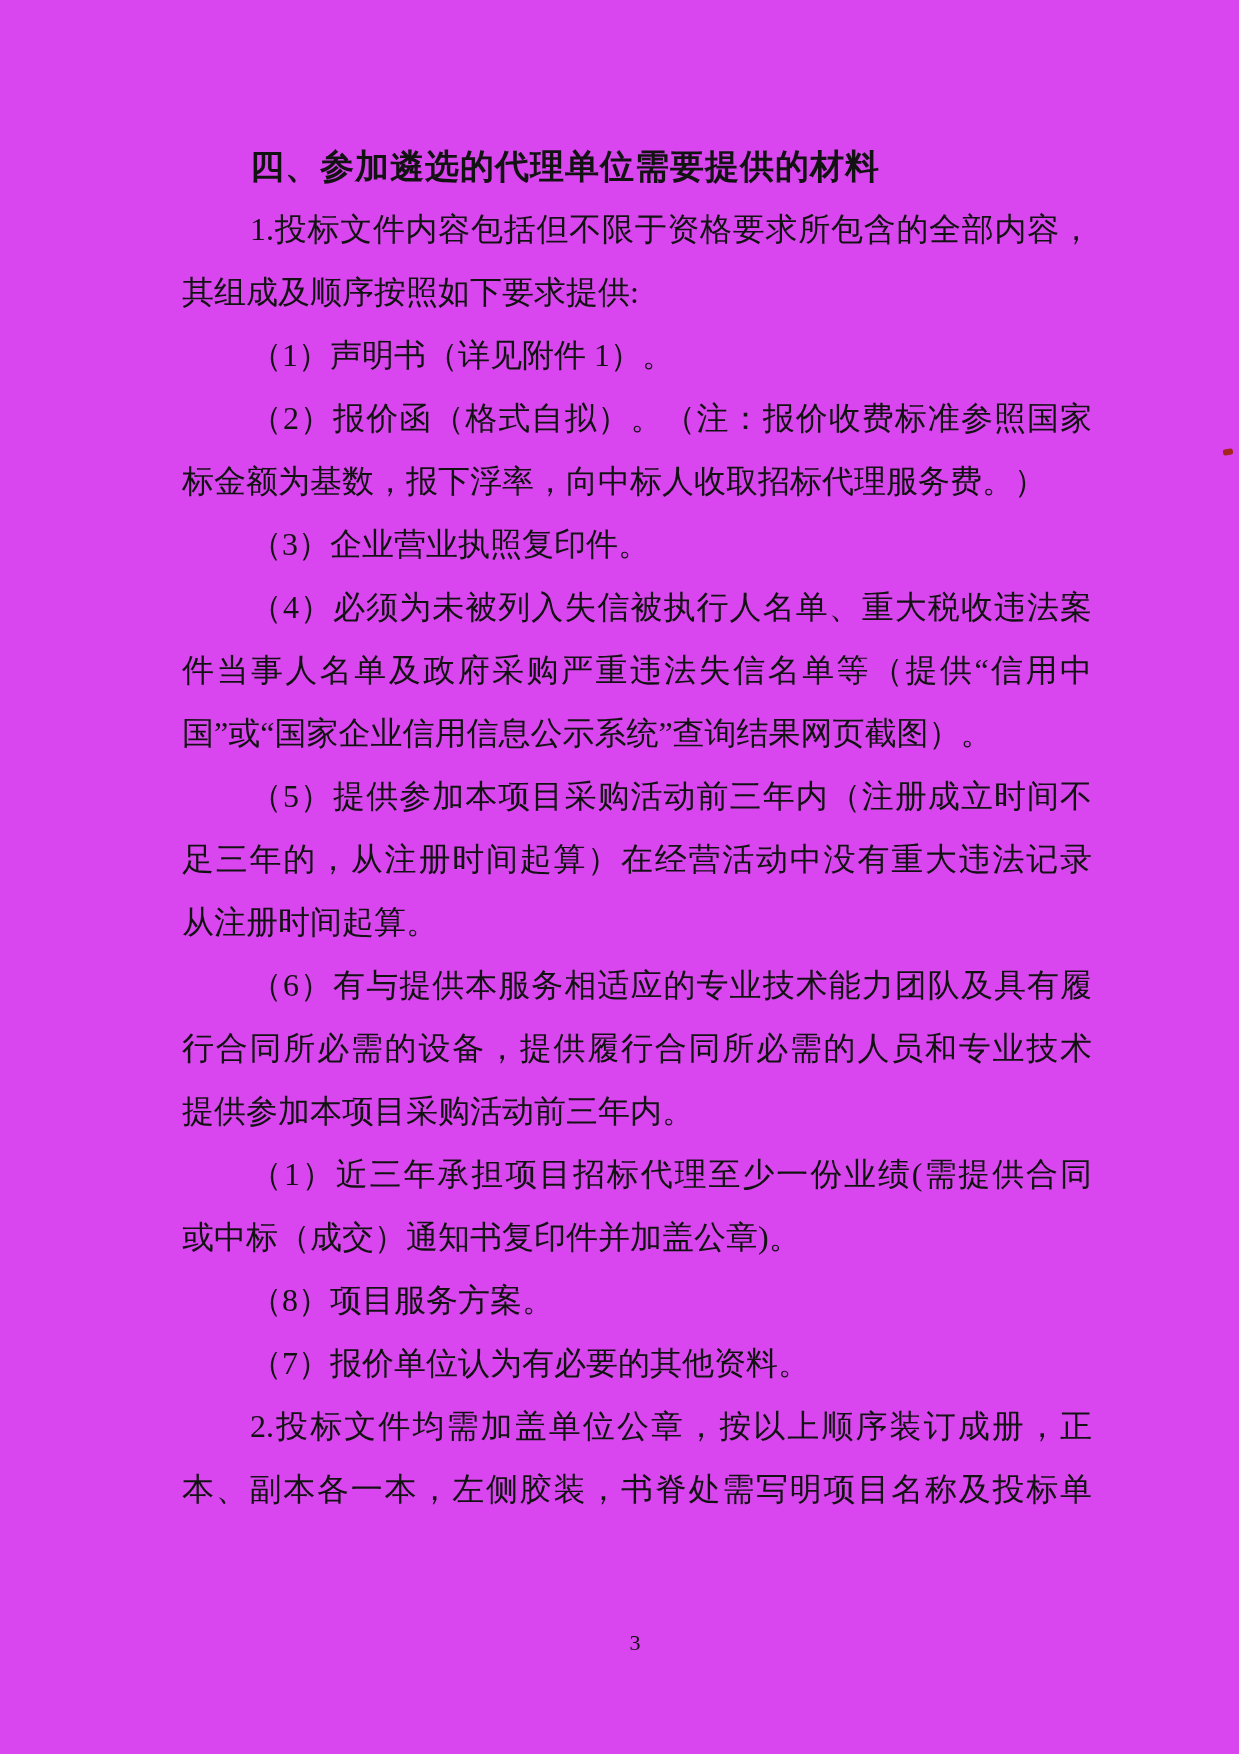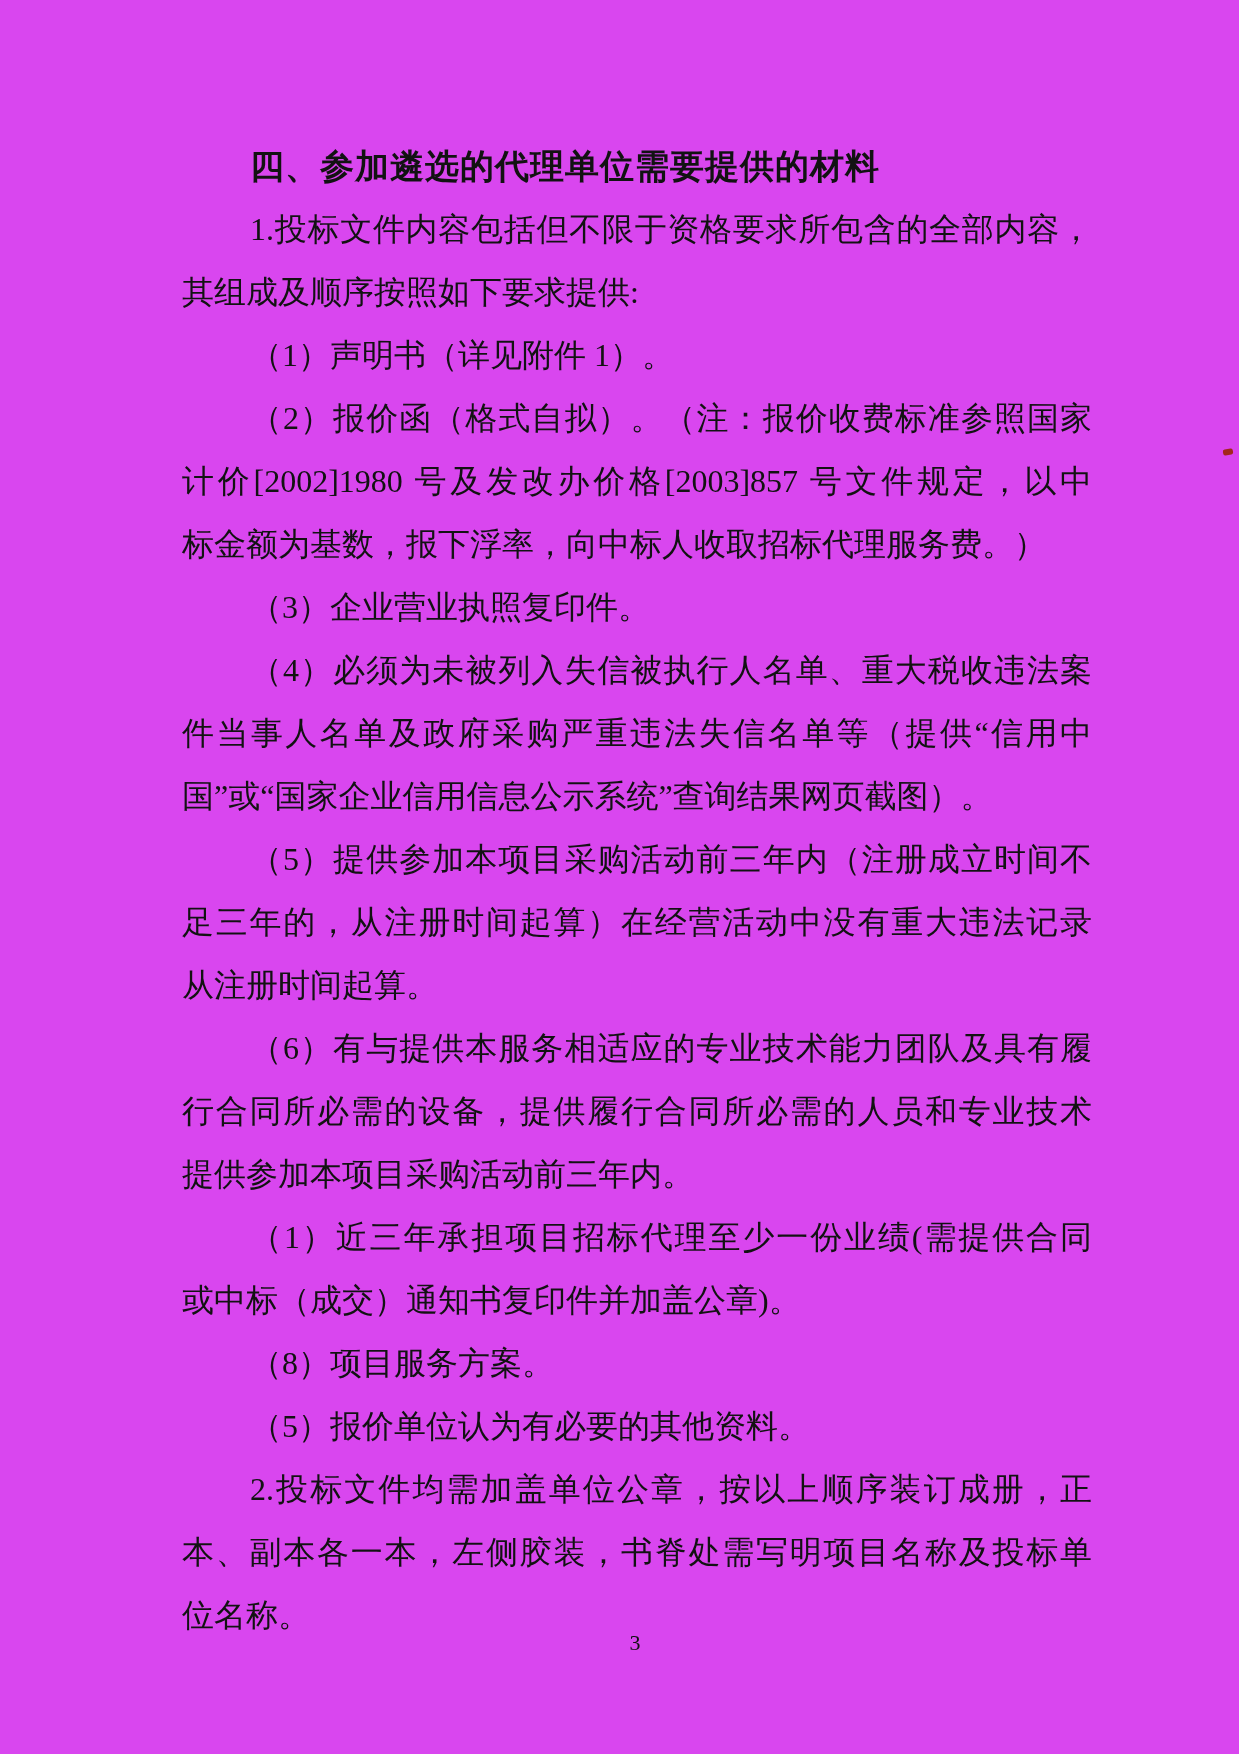--- a/index.html
+++ b/index.html
@@ -77,21 +77,20 @@
       <div class="line indent bold">四、参加遴选的代理单位需要提供的材料</div>
 
       <div class="line indent justify">1.投标文件内容包括但不限于资格要求所包含的全部内容，</div>
 
       <div class="line">其组成及顺序按照如下要求提供:</div>
 
       <div class="line indent">（1）声明书（详见附件 1）。</div>
 
       <div class="line indent justify">（2）报价函（格式自拟）。（注：报价收费标准参照国家</div>
 
-      <div class="line justify">计价[2002]1980 号及发改办价格[2003]857 号文件规定，以中</div>
 
       <div class="line">标金额为基数，报下浮率，向中标人收取招标代理服务费。）</div>
 
       <div class="line indent">（3）企业营业执照复印件。</div>
 
       <div class="line indent justify">（4）必须为未被列入失信被执行人名单、重大税收违法案</div>
 
       <div class="line justify">件当事人名单及政府采购严重违法失信名单等（提供“信用中</div>
 
       <div class="line">国”或“国家企业信用信息公示系统”查询结果网页截图）。</div>
@@ -107,27 +106,26 @@
       <div class="line justify">行合同所必需的设备，提供履行合同所必需的人员和专业技术</div>
 
       <div class="line">提供参加本项目采购活动前三年内。</div>
 
       <div class="line indent justify">（1）近三年承担项目招标代理至少一份业绩(需提供合同</div>
 
       <div class="line">或中标（成交）通知书复印件并加盖公章)。</div>
 
       <div class="line indent">（8）项目服务方案。</div>
 
-      <div class="line indent">（5）报价单位认为有必要的其他资料。</div>
+      <div class="line indent">（7）报价单位认为有必要的其他资料。</div>
 
       <div class="line indent justify">2.投标文件均需加盖单位公章，按以上顺序装订成册，正</div>
 
       <div class="line justify">本、副本各一本，左侧胶装，书脊处需写明项目名称及投标单</div>
 
-      <div class="line">位名称。</div>
     </main>
 
   <div class="annotation-mark" style="background: rgb(163, 39, 28);"></div>
 
   <footer class="page-footer">
     <span class="page-number">3</span>
   </footer>
 
 </div>
 

